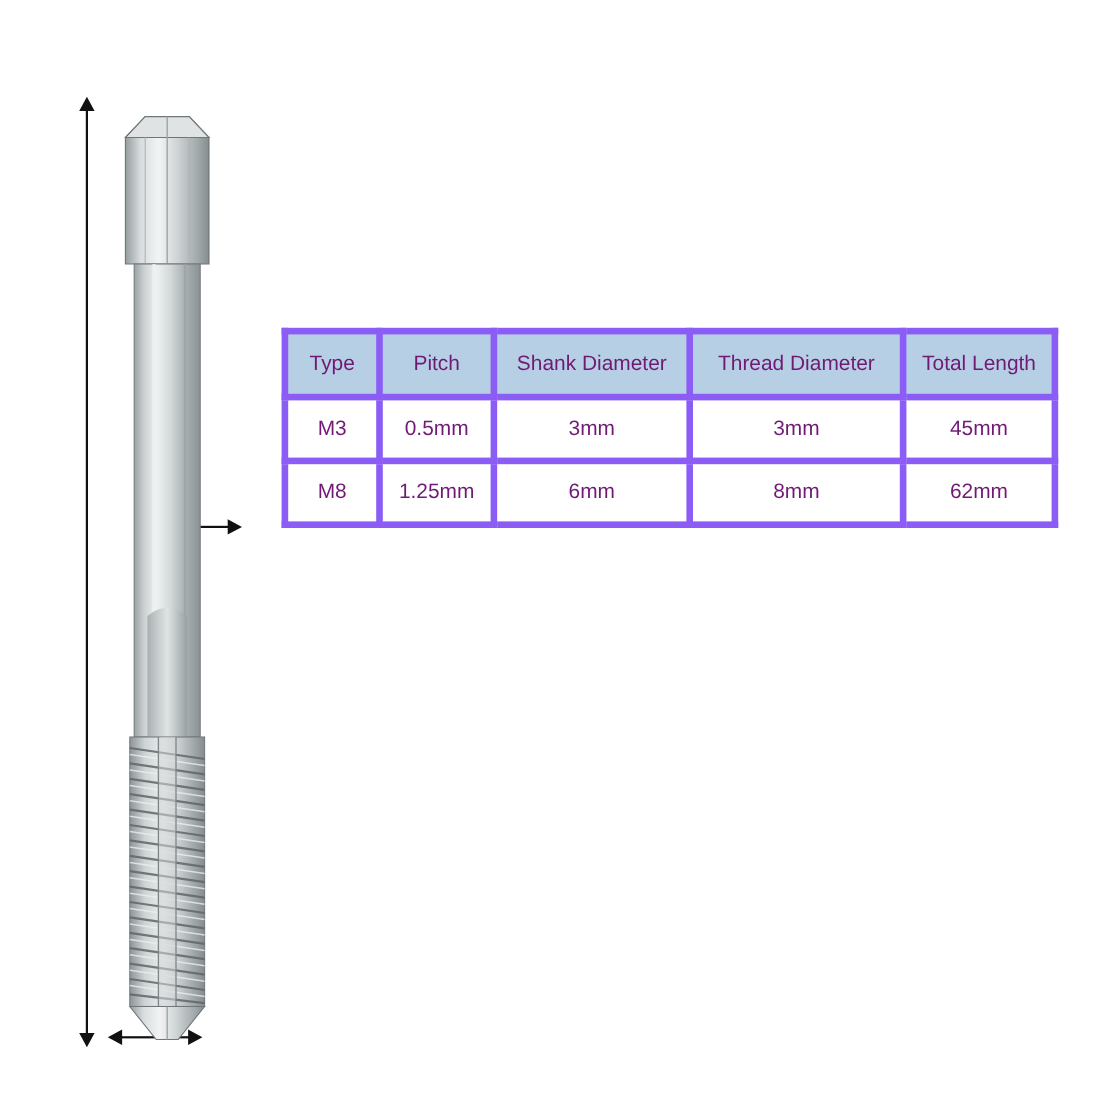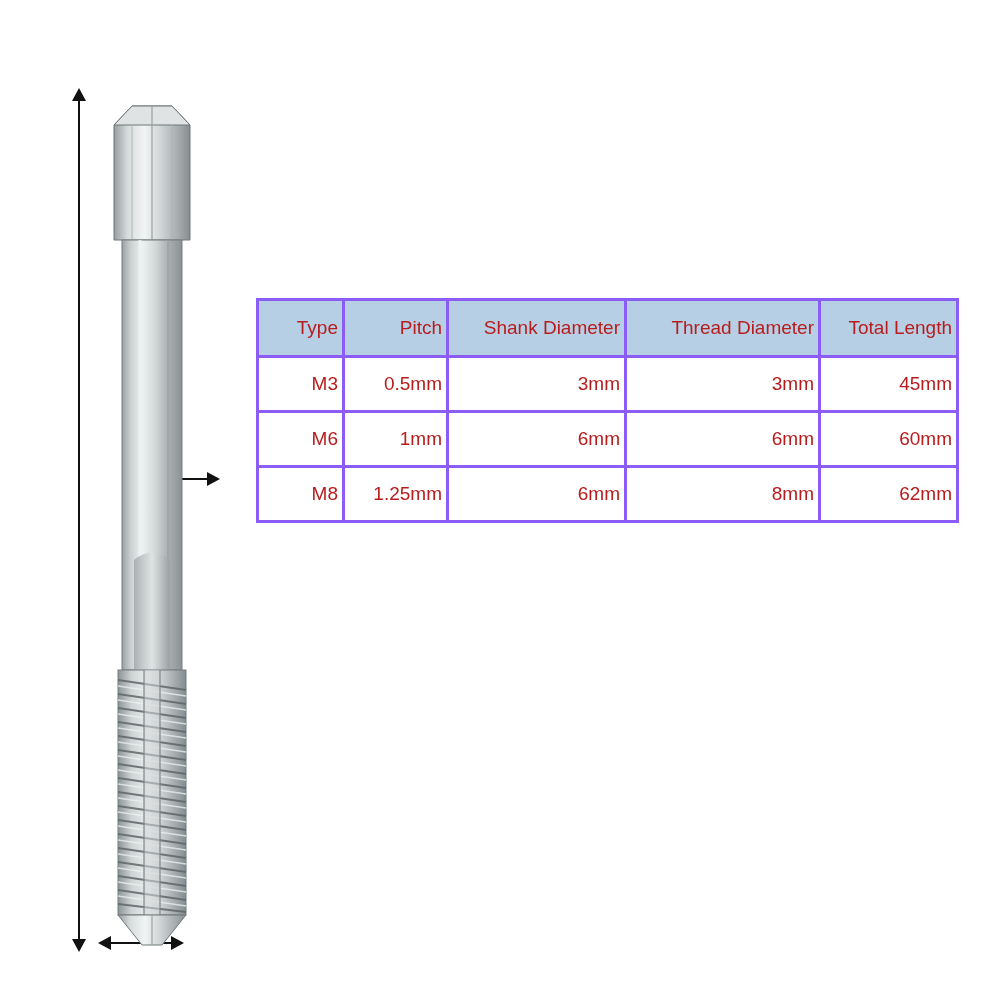--- a/index.html
+++ b/index.html
@@ -128,24 +128,24 @@
     top: 298px;
     width: 700px;
   }
   table.spec-table {
     border-collapse: collapse;
     width: 700px;
     table-layout: fixed;
   }
   table.spec-table th,
   table.spec-table td {
-    border: 3px solid #8b5cf6;
-    text-align: right;
+    border: 6px solid #8b5cf6;
+    text-align: center;
     vertical-align: middle;
-    color: #b91c1c;
+    color: #701a75;
     font-size: 19px;
     height: 52px;
     padding: 0 4px;
     background: #ffffff;
   }
   table.spec-table thead th {
     background: #b6cfe4;
     font-size: 19px;
     font-weight: 400;
     height: 54px;
@@ -280,27 +280,20 @@
       </thead>
       <tbody>
         <tr>
           <td>M3</td>
           <td>0.5mm</td>
           <td>3mm</td>
           <td>3mm</td>
           <td>45mm</td>
         </tr>
         <tr>
-          <td>M6</td>
-          <td>1mm</td>
-          <td>6mm</td>
-          <td>6mm</td>
-          <td>60mm</td>
-        </tr>
-        <tr>
           <td>M8</td>
           <td>1.25mm</td>
           <td>6mm</td>
           <td>8mm</td>
           <td>62mm</td>
         </tr>
       </tbody>
     </table>
   </div>
 

